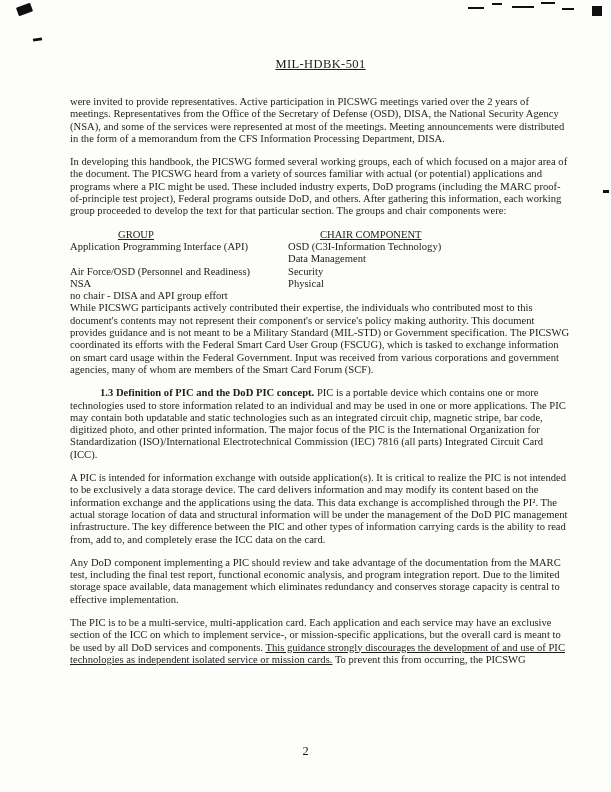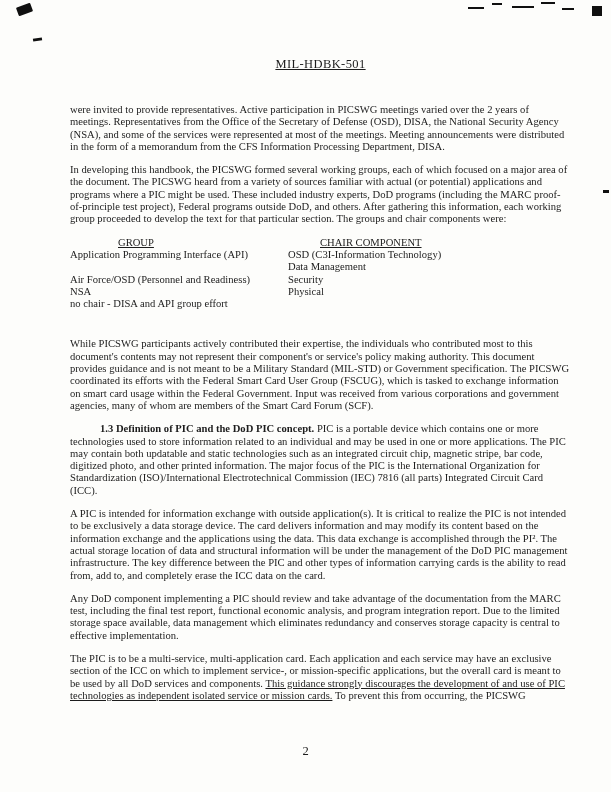--- a/index.html
+++ b/index.html
@@ -6,42 +6,42 @@
   html, body { width:611px; height:792px; }
   body {
     background:#fdfdfb;
     font-family:"Liberation Serif", serif;
     color:#1c1c1c;
     position:relative;
     overflow:hidden;
   }
   .page { position:absolute; inset:0; padding:54px 40px 0 70px; }
 
-  .doc-header { text-align:center; margin-bottom:32px; }
+  .doc-header { text-align:center; margin-bottom:24px; }
   .doc-header span {
     font-size:12.5px;
     letter-spacing:0.4px;
     text-decoration:underline;
   }
 
   .para {
     font-size:10.6px;
     line-height:12.3px;
     margin-bottom:11px;
   }
   .indent-first { text-indent:30px; }
   .run-in { font-weight:bold;margin-top:19px; }
   .u { text-decoration:underline; }
 
   .doc-table {
     display:grid;
     grid-template-columns:218px 1fr;
     font-size:10.6px;
     line-height:12.3px;
-    margin:1px 0 28px 0;
+    margin:1px 0 0 0;
   }
   .tbl-h1 { padding-left:48px; }
   .tbl-h2 { padding-left:32px; }
   .tbl-h1 span, .tbl-h2 span { text-decoration:underline; }
   .tbl-c1, .tbl-c2 { min-height:12.3px; }
 
   .page-number {
     position:absolute;
     left:0; right:0;
     bottom:33px;

